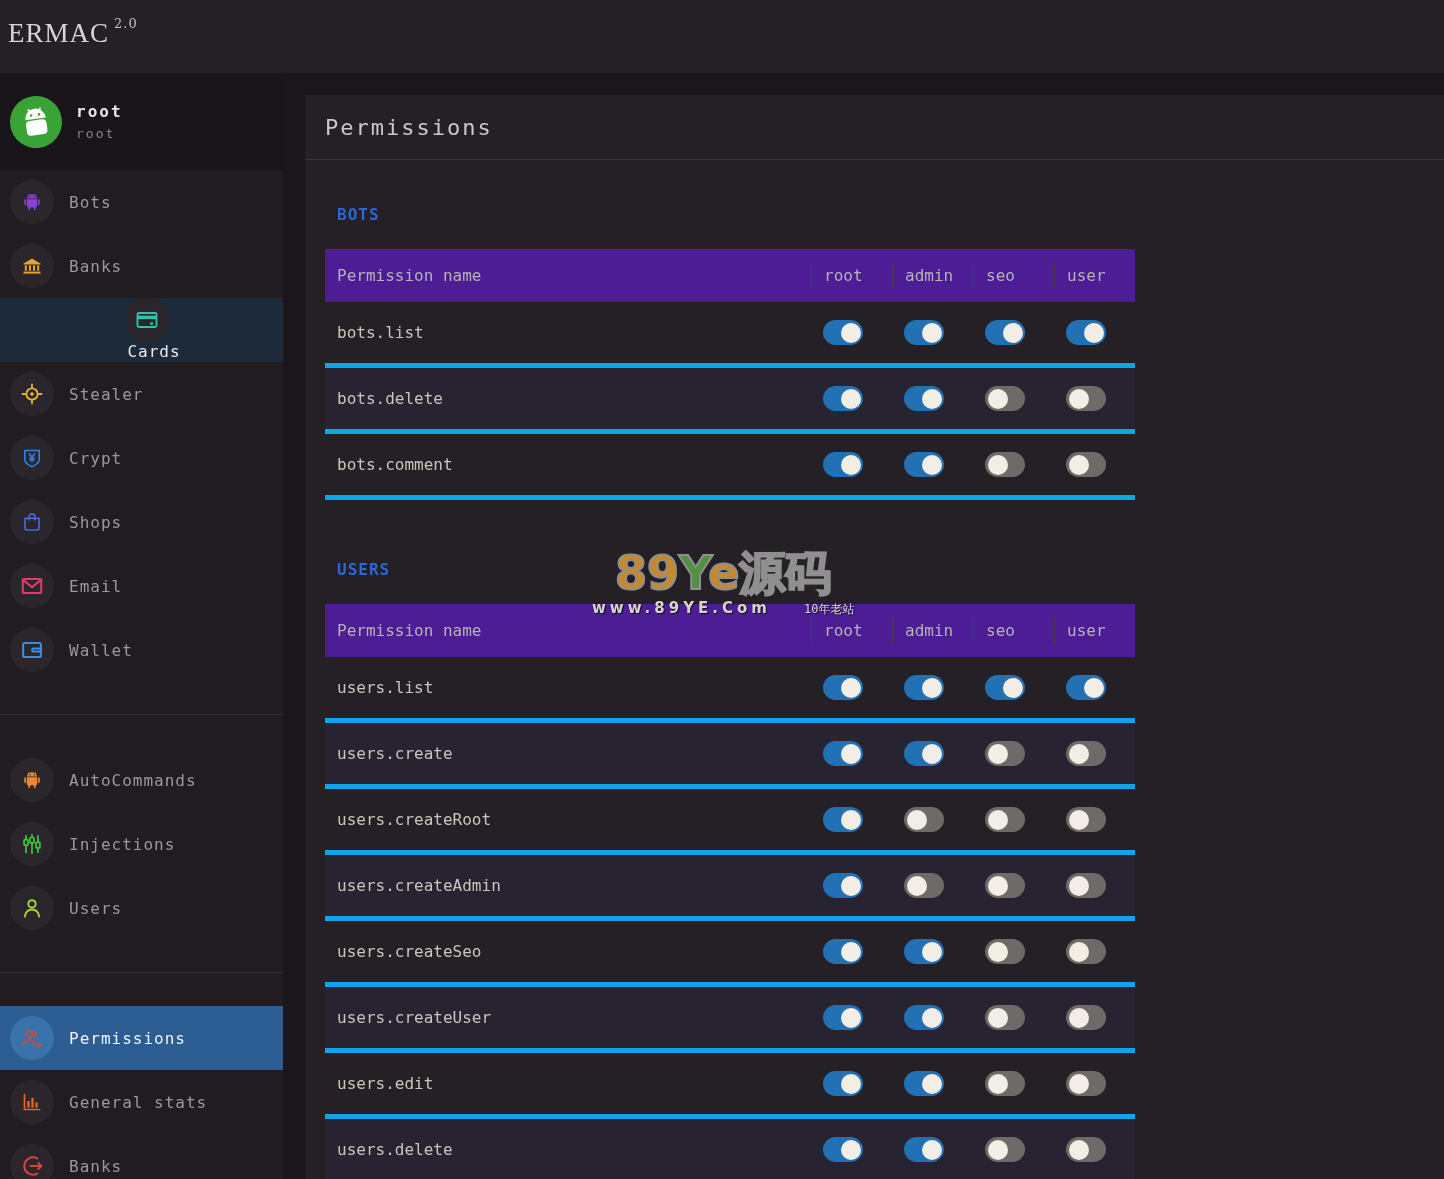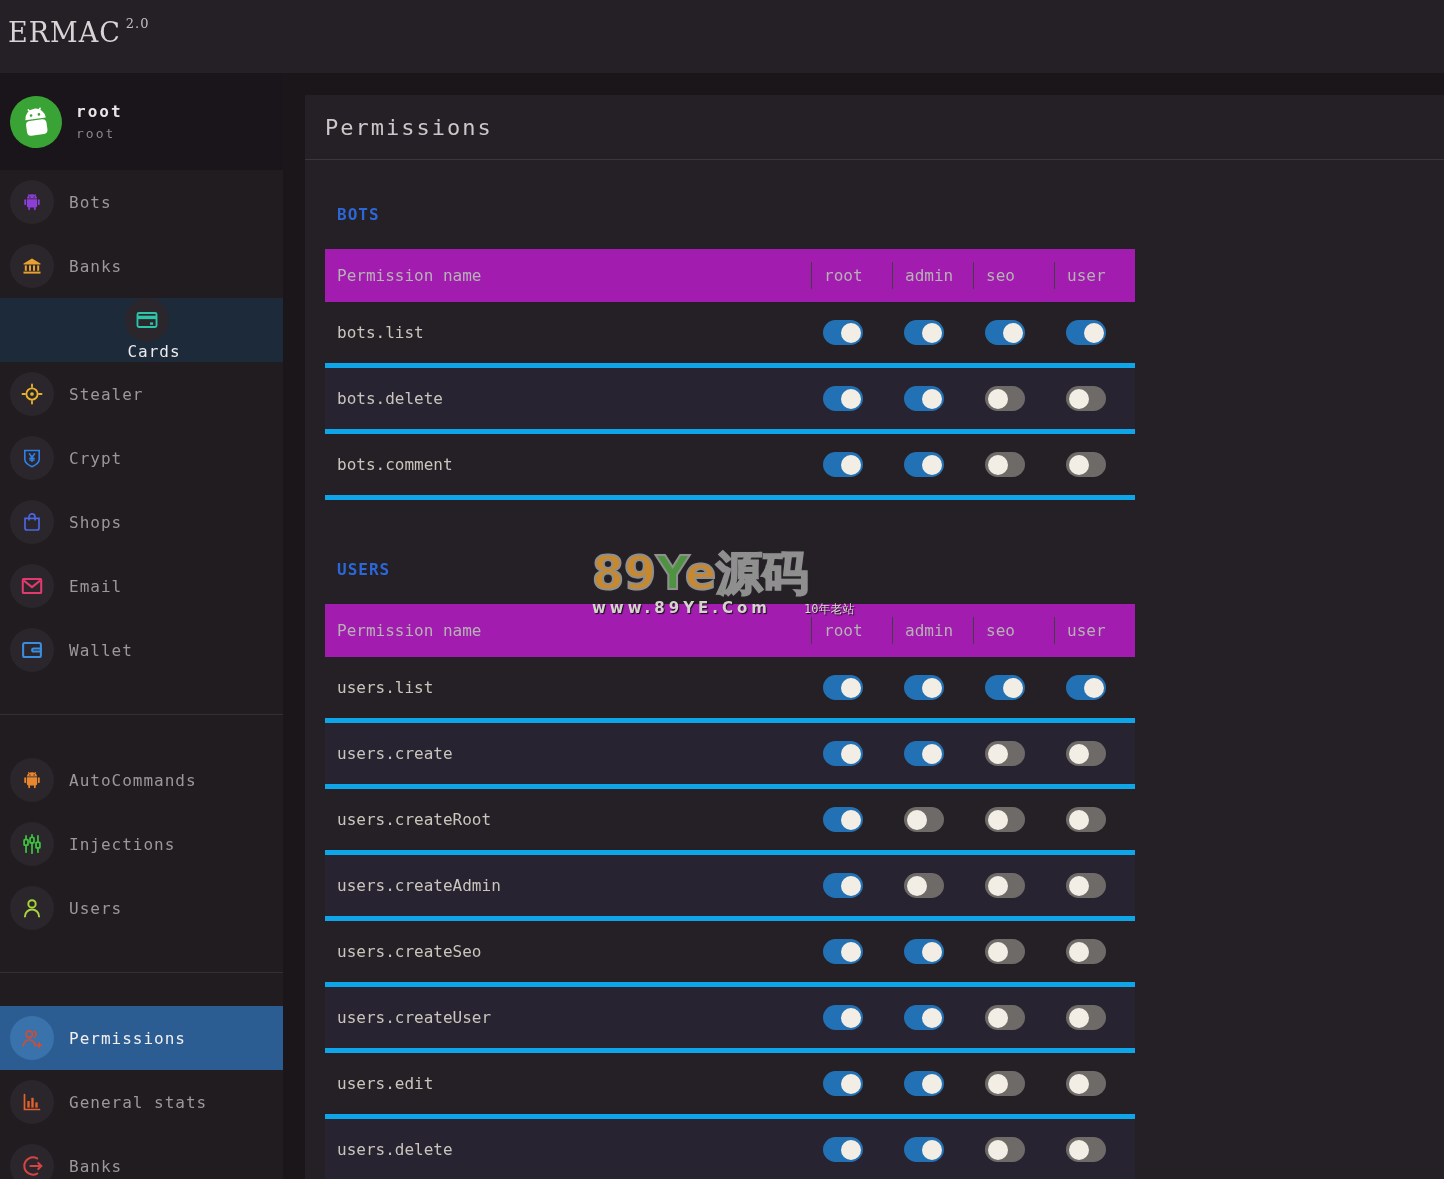--- a/index.html
+++ b/index.html
@@ -11,21 +11,21 @@
     overflow: hidden;
     color: #c9c5bd;
   }
 
   
   .topbar {
     position: absolute; top:0; left:0; width:100%; height:73px;
     background:#242025;
   }
   .brand { padding:16px 0 0 8px; color:#d8d4d6; font-family:"DejaVu Serif","Liberation Serif",serif; }
-  .brand-name { font-size:27px; letter-spacing:1px; }
+  .brand-name { font-size:27px; letter-spacing:1px;font-family:Liberation Serif, serif; }
   .brand-version { font-size:13px; color:#c2bec0; vertical-align: 14px; margin-left:5px; letter-spacing:1px; }
 
   
   .sidebar {
     position:absolute; top:73px; left:0; bottom:0; width:283px;
     background:#201c20; overflow:hidden;
   }
   .user-block {
     height:97px; background:#19151a;
     display:flex; align-items:center; padding-left:10px;
@@ -74,21 +74,21 @@
     margin:45px 0 25px 12px; letter-spacing:1px;
   }
   .perm-section + .perm-section .section-title { margin-top:60px; }
 
   .perm-table { width:810px; }
   .pt-row {
     display:grid;
     grid-template-columns:1fr 81px 81px 81px 81px;
     align-items:center;
   }
-  .pt-row.head { background:#a21caf; height:53px; }
+  .pt-row.head { background:#4c1d95; height:53px; }
   .pt-row.head .pt-name { color:#b6b2b4; font-size:16px; }
   .pt-row.head .pt-col {
     border-left:1px solid #413d47; height:27px; line-height:27px;
     padding-left:12px; color:#b6b2b4; font-size:16px;
   }
   .pt-row.body { height:66px; border-bottom:5px solid #0ea5e9; }
   .pt-row.body.stripe { background:#282431; background:#272330; }
   .pt-name { padding-left:12px; font-size:16px; color:#c9c5bd; }
   .pt-cell { padding-left:12px; }
 
@@ -107,20 +107,21 @@
   .toggle.off .knob { left:2.5px; }
 
   
   .watermark { position:absolute; left:592px; top:548px; z-index:20; pointer-events:none; }
   .wm-title {
     font-family:"DejaVu Sans","Liberation Sans",sans-serif;
     font-size:46px; font-weight:bold; line-height:1.1;
     -webkit-text-stroke:2px #8f8f8f;
     text-shadow:0 0 2px #777;
     white-space:nowrap;
+    text-align:center;
   }
   .wm-sub { display:flex; align-items:baseline; margin-top:0px;text-align:center; }
   .wm-url {
     font-family:"DejaVu Sans","Liberation Sans",sans-serif;
     font-size:15px; font-weight:bold; color:#d6d3ce;
     letter-spacing:4px; text-shadow:1px 1px 1px #111;
   }
   .wm-tag { font-size:12px; color:#ddd9d4; margin-left:33px; text-shadow:1px 1px 1px #111; }
 </style>
 </head>

